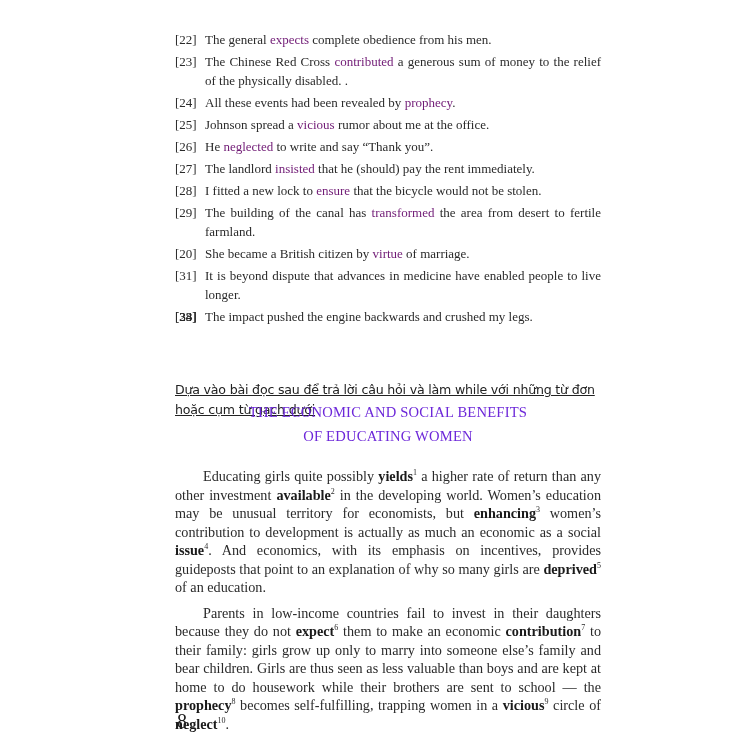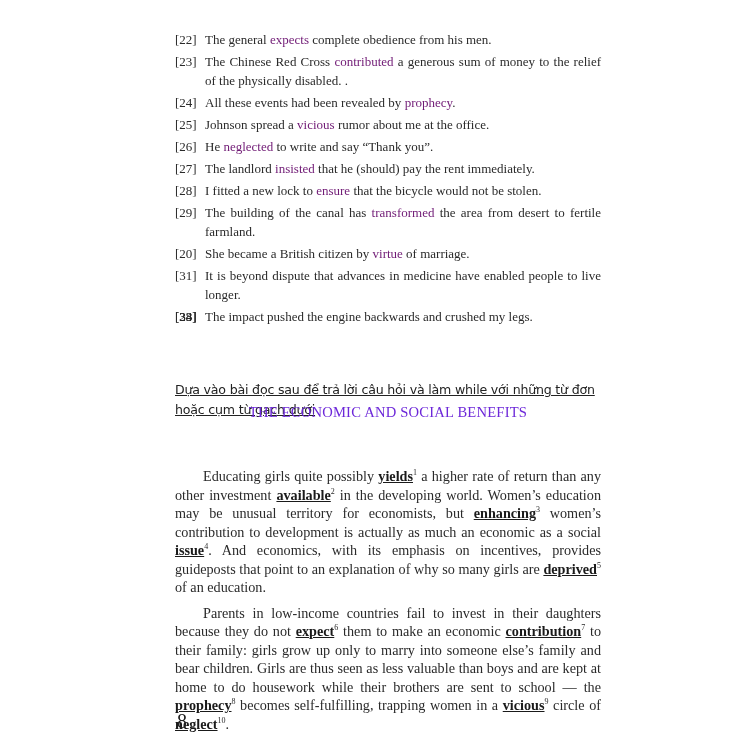--- a/index.html
+++ b/index.html
@@ -11,21 +11,21 @@
   .ex b { font-weight:normal; color:#701a75; }
   #exercises { position:absolute; top:30px; left:0; width:426px; }
   .ex + .ex { margin-top:3px; }
   .instr { position:absolute; top:380px; left:0; width:426px;
            font-family:"DejaVu Sans","Liberation Sans",sans-serif; font-size:12.6px; line-height:19.5px;
            text-decoration:underline; color:#222; letter-spacing:-0.2px; }
   .title { position:absolute; top:400px; left:0; width:426px; text-align:center;
            font-size:14.6px; line-height:24px; letter-spacing:0.2px; color:#6d28d9; }
   .passage { position:absolute; top:467px; left:0; width:426px; font-size:14.2px; line-height:18.5px; text-align:justify; }
   .passage p { margin:0 0 7px 0; text-indent:28px; }
-  .kw { font-weight:bold; text-decoration:underline; color:#1a1a1a; }
+  .kw { font-weight:bold; color:#1a1a1a; }
   sup { font-size:8px; line-height:0; }
   .pagenum { position:absolute; left:177px; top:710px; font-size:20px; color:#222; }
 </style>
 </head>
 <body>
 
 <div class="page">
   <div id="exercises">
       <div class="ex"><span class="num">[22]</span><span>The general </span><b>expects</b><span> complete obedience from his men.</span></div>
       <div class="ex"><span class="num">[23]</span><span>The Chinese Red Cross </span><b>contributed</b><span> a generous sum of money to the relief of the physically disabled. .</span></div>
@@ -39,20 +39,21 @@
       <div class="ex"><span class="num">[31]</span><span>It is beyond dispute that advances in medicine have enabled people to live longer.</span><b></b><span></span></div>
       <div class="ex"><span class="num">[28]</span><b></b><span></span></div>
       <div class="ex"><span class="num">[33]</span><b></b><span></span></div>
       <div class="ex"><span class="num">[34]</span><span>The impact pushed the engine backwards and crushed my legs.</span><b></b><span></span></div>
     </div>
 
   <div class="instr">Dựa vào bài đọc sau để trả lời câu hỏi và làm while với những từ đơn hoặc cụm từ gạch dưới</div>
 
   <div class="title">
     <div>THE ECONOMIC AND SOCIAL BENEFITS</div>
+    <div>OF EDUCATING WOMEN</div>
   </div>
 
   <div class="passage">
     <p><span>Educating girls quite possibly </span><span class="kw">yields</span><sup>1</sup><span> a higher rate of return than any other investment </span><span class="kw">available</span><sup>2</sup><span> in the developing world. Women’s education may be unusual territory for economists, but </span><span class="kw">enhancing</span><sup>3</sup><span> women’s contribution to development is actually as much an economic as a social </span><span class="kw">issue</span><sup>4</sup><span>. And economics, with its emphasis on incentives, provides guideposts that point to an explanation of why so many girls are </span><span class="kw">deprived</span><sup>5</sup><span> of an education.</span></p>
     <p><span>Parents in low-income countries fail to invest in their daughters because they do not </span><span class="kw">expect</span><sup>6</sup><span> them to make an economic </span><span class="kw">contribution</span><sup>7</sup><span> to their family: girls grow up only to marry into someone else’s family and bear children. Girls are thus seen as less valuable than boys and are kept at home to do housework while their brothers are sent to school — the </span><span class="kw">prophecy</span><sup>8</sup><span> becomes self-fulfilling, trapping women in a </span><span class="kw">vicious</span><sup>9</sup><span> circle of </span><span class="kw">neglect</span><sup>10</sup><span>.</span></p>
   </div>
 </div>
 
 <div class="pagenum">8</div>
 

